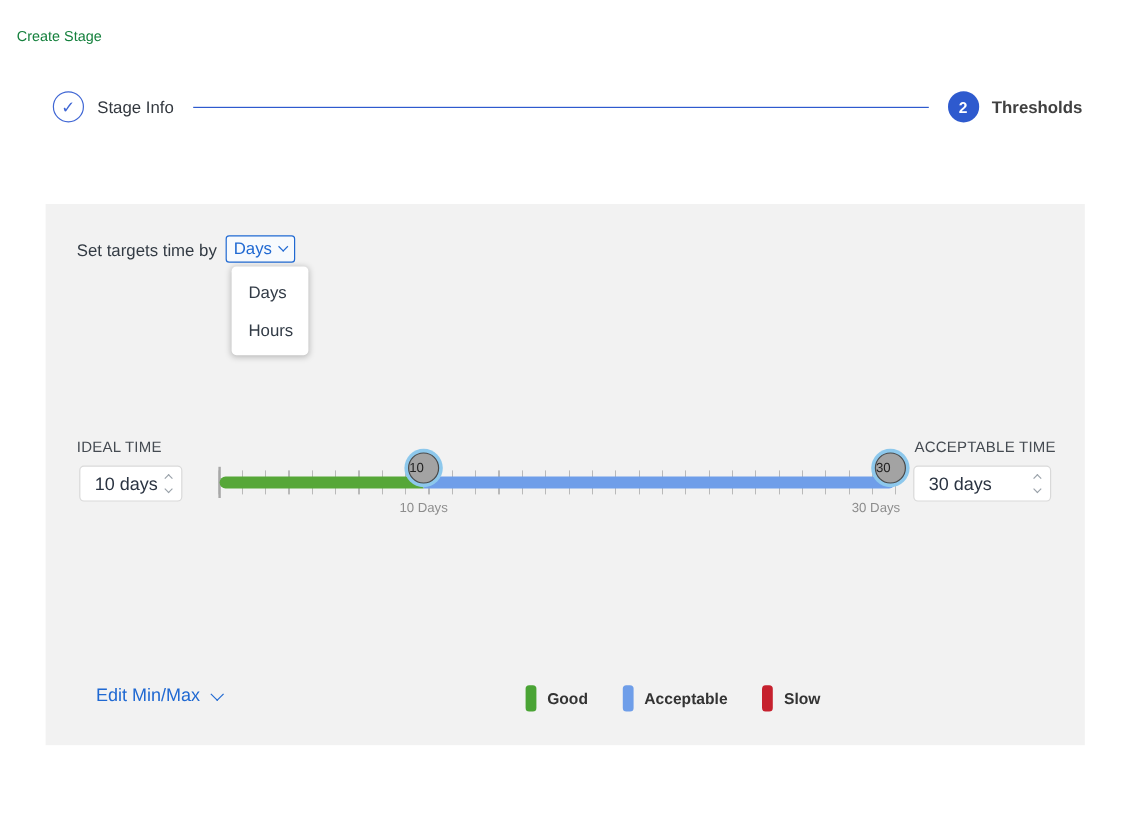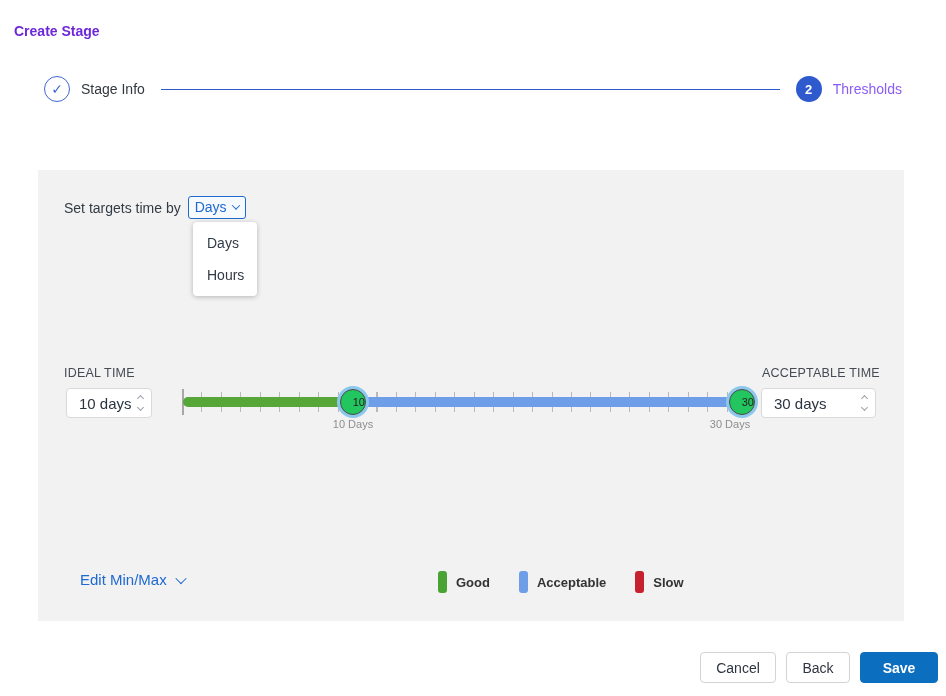--- a/index.html
+++ b/index.html
@@ -1,31 +1,31 @@
 <!DOCTYPE html>
 <html><head>
 <meta charset="utf-8">
 <style>
   * { margin:0; padding:0; box-sizing:border-box; }
   html,body { background:#fff; }
   body { font-family:"Liberation Sans", sans-serif; color:#333; }
   .root { position:relative; width:946px; height:696px; background:#fff; overflow:hidden; }
 
   
-  .page-title { position:absolute; left:14px; top:23px; font-size:14px; font-weight:700; color:#6d28d9; }
+  .page-title { position:absolute; left:14px; top:23px; font-size:12px; font-weight:400; color:#15803d; }
 
   
   .stepper { position:absolute; left:44px; right:44px; top:76px; height:26px; display:flex; align-items:center; }
   .step { display:flex; align-items:center; }
   .circle { width:26px; height:26px; border-radius:50%; display:flex; align-items:center; justify-content:center; font-size:13px; flex:0 0 auto; }
   .circle.done { background:#fff; border:1.5px solid #3f66d4; color:#3f66d4; }
   .circle.done .check { font-size:14px; line-height:1; color:#3f66d4; }
   .circle.active { background:#2e5ace; color:#fff; font-weight:600; }
   .step-label { margin-left:11px; font-size:14px; color:#33383f; }
-  .step-label.bold { font-weight:400; color:#8b5cf6; }
+  .step-label.bold { font-weight:700; color:#404040; }
   .connector { flex:1; height:1px; background:#2e5ace; margin:0 16px; }
 
   
   .section-heading { position:absolute; left:38px; top:140px; font-size:15px; font-weight:400; color:#253449; }
 
   
   .panel { position:absolute; left:38px; top:170px; width:866px; height:451px; background:#f2f2f2; }
 
   .target-row { position:absolute; left:26px; top:26px; display:flex; align-items:center; font-size:14px; color:#333b44; }
   .unit-trigger { display:inline-flex; align-items:center; gap:6px; margin-left:7px; padding:2px 6px 3px 6px;
@@ -47,22 +47,22 @@
   .spin-chev.up { transform:rotate(-135deg); }
   .spin-chev.dn { transform:rotate(45deg); }
 
   
   .ticks { position:absolute; left:144px; top:222px; width:566px; height:20px;
            background:repeating-linear-gradient(to right, #b9b9b9 0 1px, transparent 1px 19.45px); }
   .tick-start { position:absolute; left:144px; top:219px; width:2px; height:26px; background:#a8a8a8; }
   .seg { position:absolute; top:227px; height:10px; }
   .seg.good { left:145px; width:170px; border-radius:5px 0 0 5px; }
   .seg.acceptable { left:315px; width:393px; border-radius:0 5px 5px 0; }
-  .handle { position:absolute; top:219px; width:26px; height:26px; border-radius:50%; background:#22c55e;
-            border:1px solid #4a4a4a; box-shadow:0 0 0 3px #8dc8ec; display:flex; align-items:center; justify-content:flex-end;
+  .handle { position:absolute; top:207px; width:26px; height:26px; border-radius:50%; background:#a3a3a3;
+            border:1px solid #4a4a4a; box-shadow:0 0 0 3px #8dc8ec; display:flex; align-items:center; justify-content:flex-start;
             font-size:11px; color:#222; cursor:grab; z-index:2; }
   .handle.h1 { left:302px; }
   .handle.h2 { left:679px;margin-left:12px; }
   .slider-caption { position:absolute; top:248px; width:80px; text-align:center; font-size:11px; color:#8d8d8d; }
   .slider-caption.c1 { left:275px; }
   .slider-caption.c2 { left:652px; }
 
   
   .edit-link { position:absolute; left:42px; top:401px; display:flex; align-items:center; gap:10px;
                font-size:15px; color:#2069d2; cursor:pointer; }
@@ -167,19 +167,14 @@
         <span class="legend-label">Acceptable</span>
       </div>
       <div class="legend-item">
         <span class="swatch" style="background: rgb(198, 33, 46);"></span>
         <span class="legend-label">Slow</span>
       </div>
     </div>
 
   </div>
 
-  <div class="footer">
-    <button class="btn secondary cancel">Cancel</button>
-    <button class="btn secondary back">Back</button>
-    <button class="btn primary">Save</button>
-  </div>
 
 </div>
 
 </body></html>

